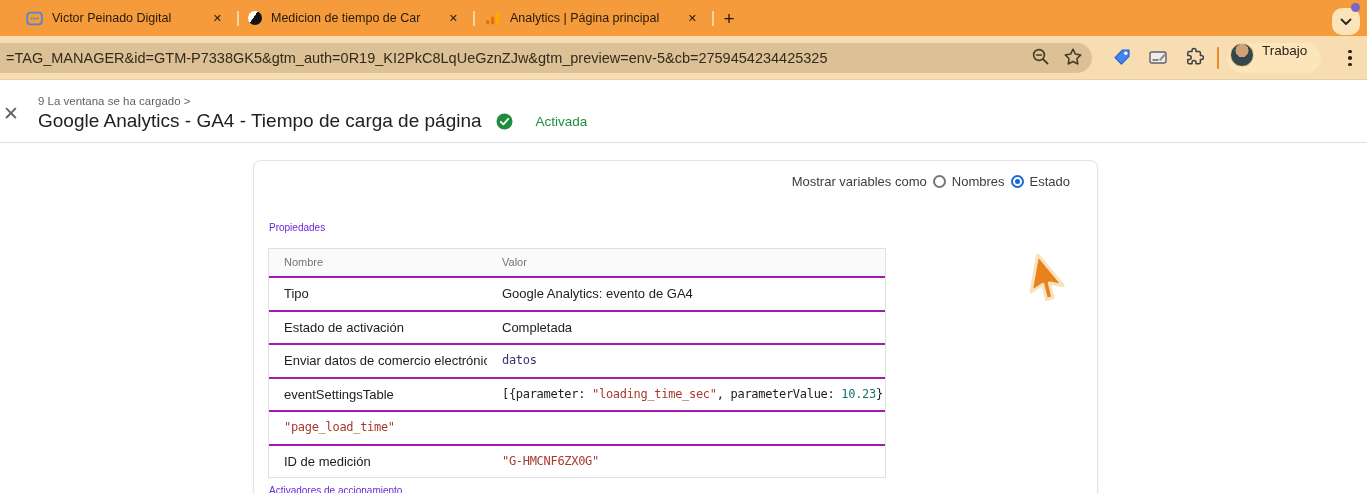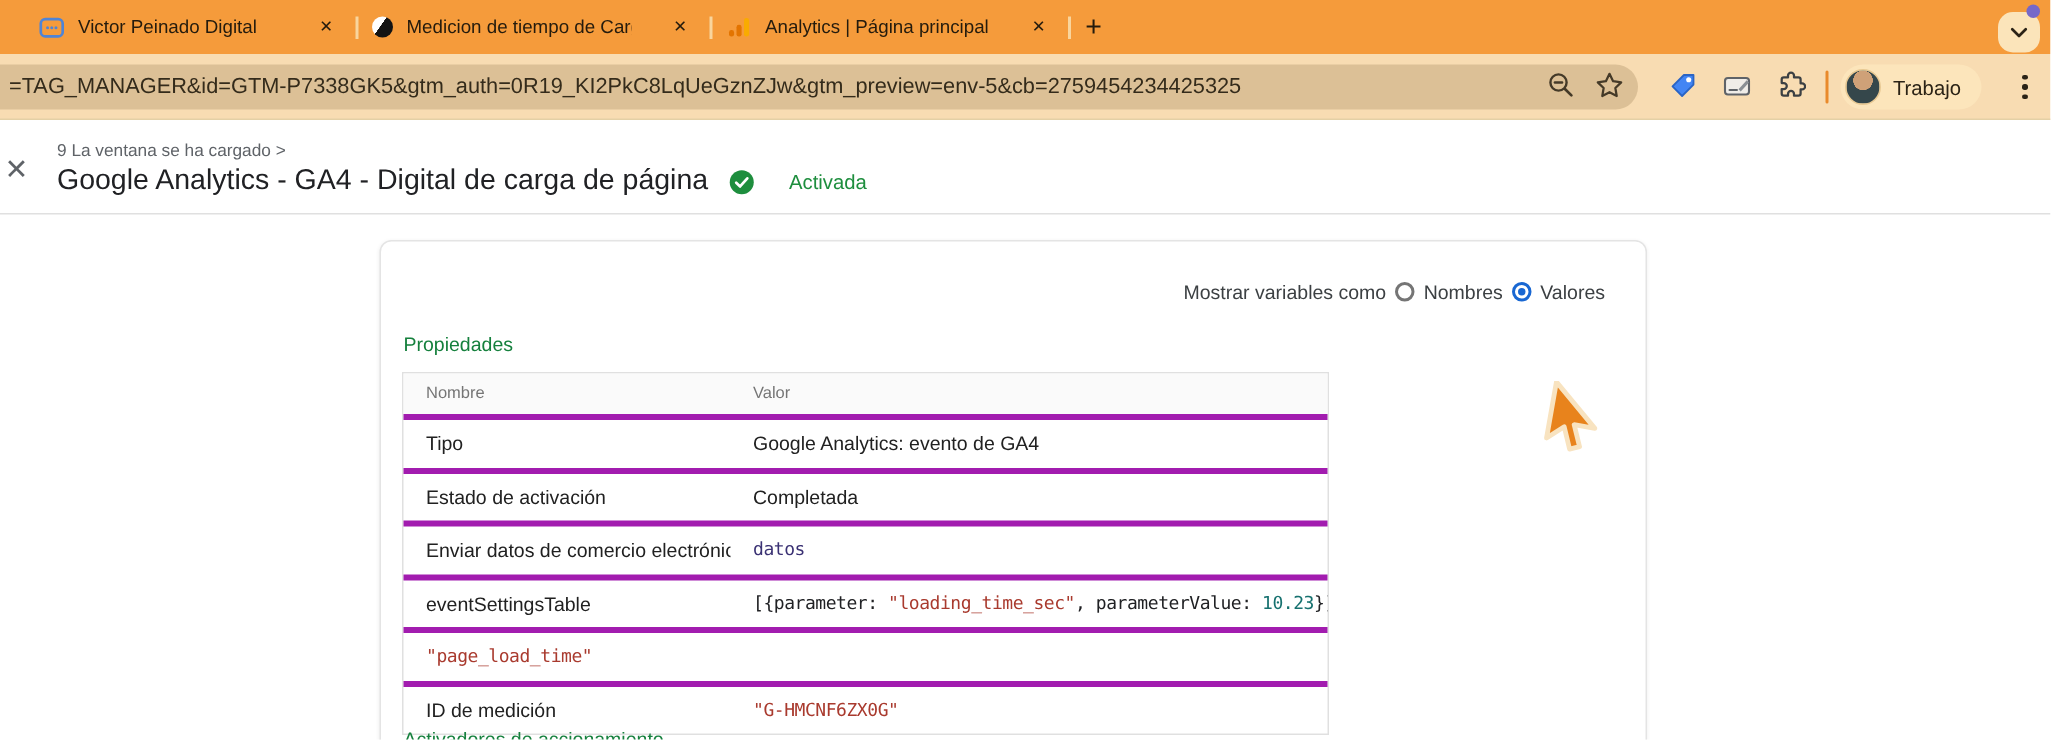--- a/index.html
+++ b/index.html
@@ -25,51 +25,51 @@
   .fav3{ width:16px; height:14px; flex:none; }
 
   
   .toolbar{ position:absolute; left:0; top:36px; width:100%; height:44px; background:#F8DCB2; border-bottom:1px solid #E4D0A5; }
   .omnibox{ position:absolute; left:-18px; top:7px; width:1110px; height:30px; background:#DCC096; border-radius:15px;
             display:flex; align-items:center; padding-left:24px; }
   .url-text{ font-size:14.5px; color:#342b1b; white-space:nowrap; }
   .tb-icon{ position:absolute; top:11px; width:20px; height:20px; }
   .tb-sep{ position:absolute; left:1217px; top:11px; width:2px; height:22px; background:#E98A2B; border-radius:1px; }
   .profile-pill{ position:absolute; left:1227px; top:7px; height:30px; min-width:88px; background:#FCE5BB; border-radius:15px;
-                 display:flex; align-items:center; gap:8px; padding:0 14px 0 3px; }
+                 display:flex; align-items:flex-start; gap:8px; padding:0 14px 0 3px; }
   .avatar{ width:24px; height:24px; border-radius:50%; overflow:hidden;
            background:radial-gradient(circle at 50% 30%, #cfa178 0 34%, #35474b 35% 100%); border:1px solid #e8c993; }
   .profile-label{ font-size:13.5px; color:#2b2316; font-weight:500; }
   .kebab{ position:absolute; left:1341px; top:10px; width:18px; height:24px; display:flex; flex-direction:column; align-items:center; justify-content:center; gap:3px; }
   .kebab i{ width:3.6px; height:3.6px; border-radius:50%; background:#2b2316; }
 
   
   .content{ position:absolute; left:0; top:81px; width:100%; height:412px; background:#fff; }
   .close-x{ position:absolute; left:3px; top:23px; font-size:19px; color:#5f6368; line-height:1; cursor:pointer; }
   .breadcrumb{ position:absolute; left:38px; top:14px; font-size:11.5px; color:#5f6368; }
   .title-row{ position:absolute; left:38px; top:29px; display:flex; align-items:center; gap:14px; }
   .page-title{ font-size:19px; font-weight:400; color:#202124; }
   .status-badge{ display:flex; align-items:center; gap:23px; }
   .status-text{ font-size:13.5px; font-weight:500; color:#1E8E3E; }
   .hdr-divider{ position:absolute; left:0; top:61px; width:100%; height:1px; background:#e0e0e0; }
 
   
   .card{ position:absolute; left:253px; top:79px; width:845px; height:420px; background:#fff;
          border:1px solid #e4e4e4; border-radius:8px; box-shadow:0 1px 3px rgba(0,0,0,.07); }
   .card-title{ position:absolute; left:15px; top:20px; font-size:17px; font-weight:400; color:#212121; }
-  .radio-row{ position:absolute; right:27px; top:26px; display:flex; align-items:center; gap:6px; font-size:13px; color:#3c4043; }
+  .radio-row{ position:absolute; right:27px; top:13px; display:flex; align-items:center; gap:6px; font-size:13px; color:#3c4043; }
   .radio{ width:13px; height:13px; border:2px solid #757575; border-radius:50%; display:inline-block; position:relative; }
   .radio.checked{ border-color:#1967d2; }
   .radio.checked::after{ content:""; position:absolute; left:2px; top:2px; width:5px; height:5px; border-radius:50%; background:#1967d2; }
-  .section-label{ position:absolute; left:15px; top:61px; font-size:13px; color:#15803d; }
+  .section-label{ position:absolute; left:15px; top:61px; font-size:10px; color:#6d28d9; }
   .section-label.bottom{ top:324px; }
 
   
   .tbl{ position:absolute; left:14px; top:87px; width:618px; border:1px solid #e0e0e0; }
-  .tr{ display:grid; grid-template-columns:218px 1fr; border-top:4px solid #a21caf; }
+  .tr{ display:grid; grid-template-columns:218px 1fr; border-top:2px solid #a21caf; }
   .tr.head{ border-top:none; background:#fafafa; }
   .tr.head .td{ font-size:11px; color:#757575; height:27px; line-height:27px; }
   .td{ padding-left:15px; font-size:13px; color:#212121; height:31.5px; line-height:31.5px; white-space:nowrap; overflow:hidden; }
   .mono{ font-family:"DejaVu Sans Mono", monospace; font-size:12px; letter-spacing:-0.3px; }
   .c-bool{ color:#3b3274; }
   .c-str{ color:#a93a2e; }
   .c-num{ color:#16716f; }
   .c-plain{ color:#202124; }
 
   
@@ -164,39 +164,39 @@
         <i></i>
         <i></i>
       </div>
   </div>
 
   <div class="content">
     <span class="close-x">✕</span>
     <div class="breadcrumb">9 La ventana se ha cargado &gt;</div>
 
     <div class="title-row">
-      <span class="page-title">Google Analytics - GA4 - Digital de carga de página</span>
+      <span class="page-title">Google Analytics - GA4 - Tiempo de carga de página</span>
       <span class="status-badge">
         <svg width="17" height="17" viewBox="0 0 17 17">
           <circle cx="8.5" cy="8.5" r="8" fill="#1E8E3E"></circle>
           <polyline points="4.8,8.8 7.4,11.3 12.2,5.9" fill="none" stroke="#fff" stroke-width="1.8" stroke-linecap="round" stroke-linejoin="round"></polyline>
         </svg>
         <span class="status-text">Activada</span>
       </span>
     </div>
     <div class="hdr-divider"></div>
 
     <div class="card">
 
       <div class="radio-row">
         <span>Mostrar variables como</span>
         <span class="radio"></span>
         <span>Nombres</span>
         <span class="radio checked"></span>
-        <span>Valores</span>
+        <span>Estado</span>
       </div>
 
       <div class="section-label">Propiedades</div>
 
       <div class="tbl">
         <div class="tr head">
           <div class="td">Nombre</div>
           <div class="td">Valor</div>
         </div>
 

